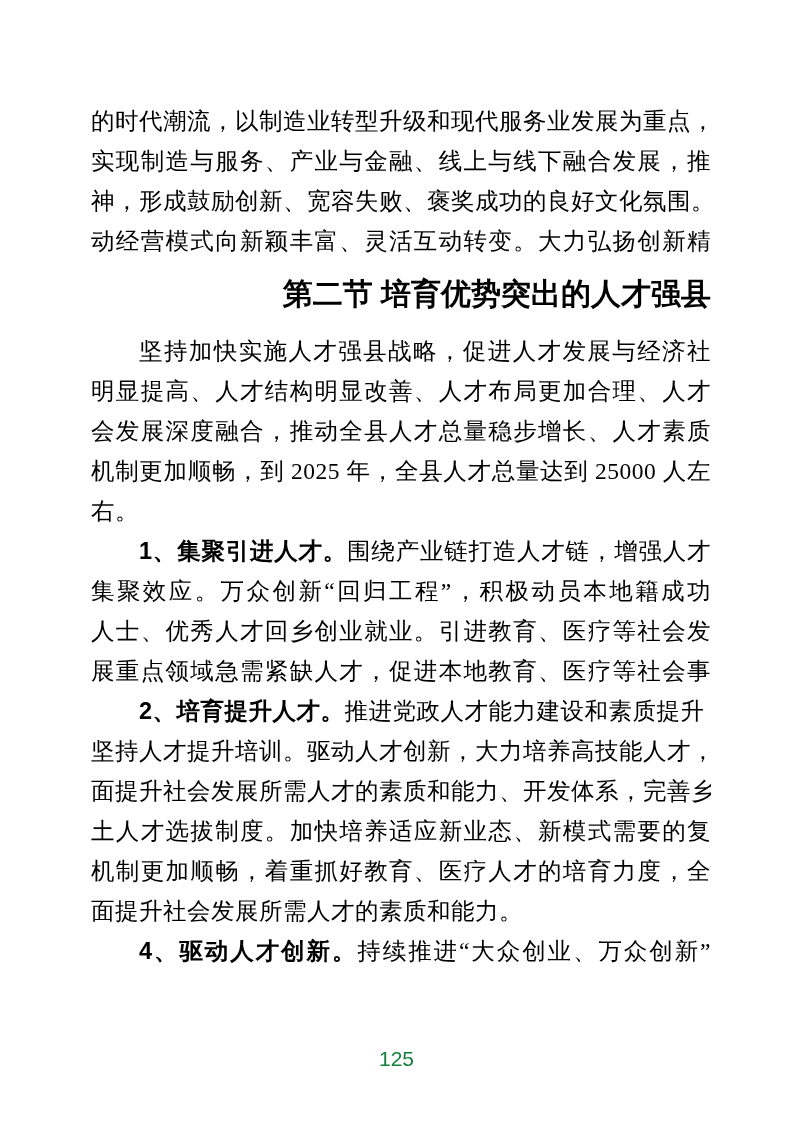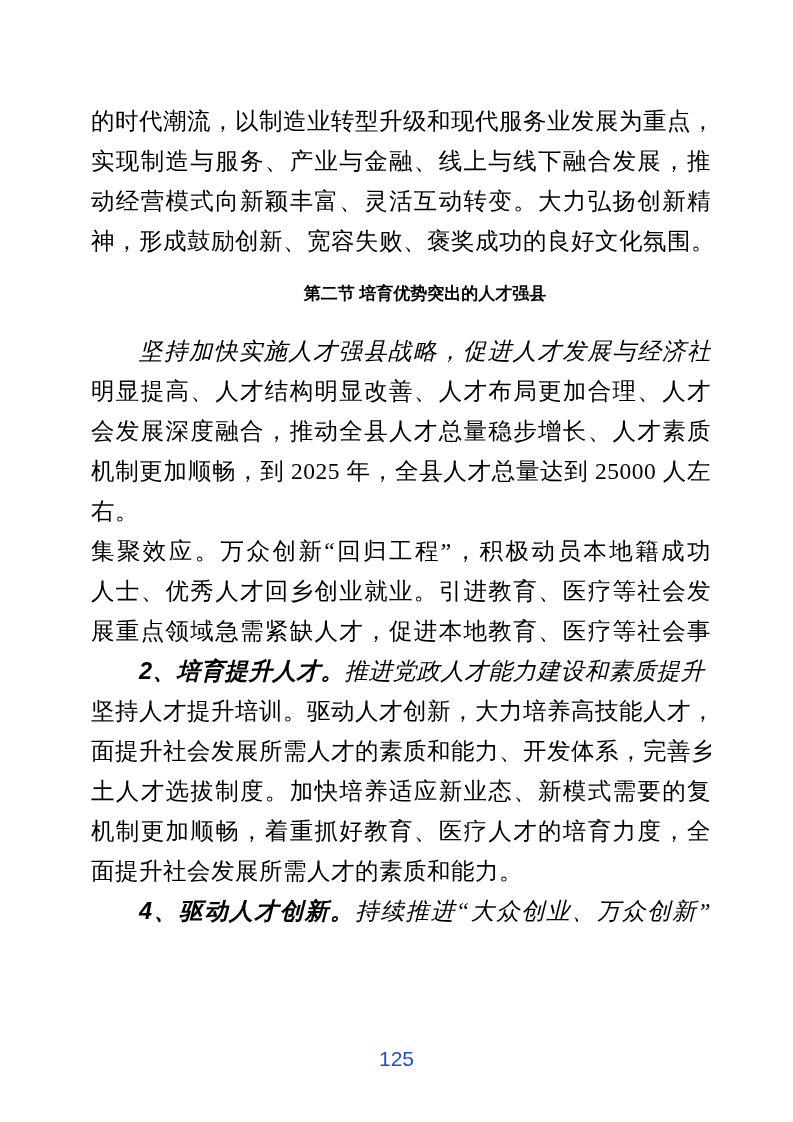--- a/index.html
+++ b/index.html
@@ -33,74 +33,76 @@
     text-align-last: justify;
     white-space: nowrap;
     overflow: hidden;
   }
   .line.short {
     text-align: left;
     text-align-last: left;
   }
   .line.indent {
     padding-left: 48px;
-    font-style: italic;
   }
   .b {
     font-family: "Liberation Sans", "DejaVu Sans", sans-serif;
     font-weight: 700;
   }
   .heading {
     font-family: "Liberation Sans", "DejaVu Sans", sans-serif;
     font-weight: 700;
-    font-size: 17px;
+    font-size: 30px;
     line-height: 45px;
     height: 45px;
     padding-left: 48px;
     margin: 10px 0 15px 0;
-    text-align: center;
+    text-align: right;
     white-space: nowrap;
     overflow: hidden;
   }
   .pagenum {
     position: absolute;
     left: 0;
     top: 1046px;
     width: 793px;
     text-align: center;
     font-family: "Liberation Sans", "DejaVu Sans", sans-serif;
     font-size: 21px;
     line-height: 26px;
-    color: #1d4ed8;
+    color: #15803d;
   }
 </style>
 </head>
 <body>
 
 <div class="page">
   <div class="content">
 
     <div class="para">
       <div class="line">的时代潮流，以制造业转型升级和现代服务业发展为重点，</div>
       <div class="line">实现制造与服务、产业与金融、线上与线下融合发展，推</div>
+      <div class="line">神，形成鼓励创新、宽容失败、褒奖成功的良好文化氛围。</div>
       <div class="line">动经营模式向新颖丰富、灵活互动转变。大力弘扬创新精</div>
-      <div class="line">神，形成鼓励创新、宽容失败、褒奖成功的良好文化氛围。</div>
     </div>
 
     <div class="heading">第二节 培育优势突出的人才强县</div>
 
     <div class="para">
       <div class="line indent">坚持加快实施人才强县战略，促进人才发展与经济社</div>
       <div class="line">明显提高、人才结构明显改善、人才布局更加合理、人才</div>
       <div class="line">会发展深度融合，推动全县人才总量稳步增长、人才素质</div>
       <div class="line">机制更加顺畅，到 2025 年，全县人才总量达到 25000 人左</div>
       <div class="line short">右。</div>
     </div>
 
     <div class="para">
+      <div class="line indent">
+        <span class="b">1、集聚引进人才。</span><span>围绕产业链打造人才链，增强人才</span>
+      </div>
       <div class="line">集聚效应。万众创新“回归工程”，积极动员本地籍成功</div>
       <div class="line">人士、优秀人才回乡创业就业。引进教育、医疗等社会发</div>
       <div class="line">展重点领域急需紧缺人才，促进本地教育、医疗等社会事</div>
     </div>
 
     <div class="para">
       <div class="line indent">
         <span class="b">2、培育提升人才。</span><span>推进党政人才能力建设和素质提升，</span>
       </div>
       <div class="line">坚持人才提升培训。驱动人才创新，大力培养高技能人才，</div>

